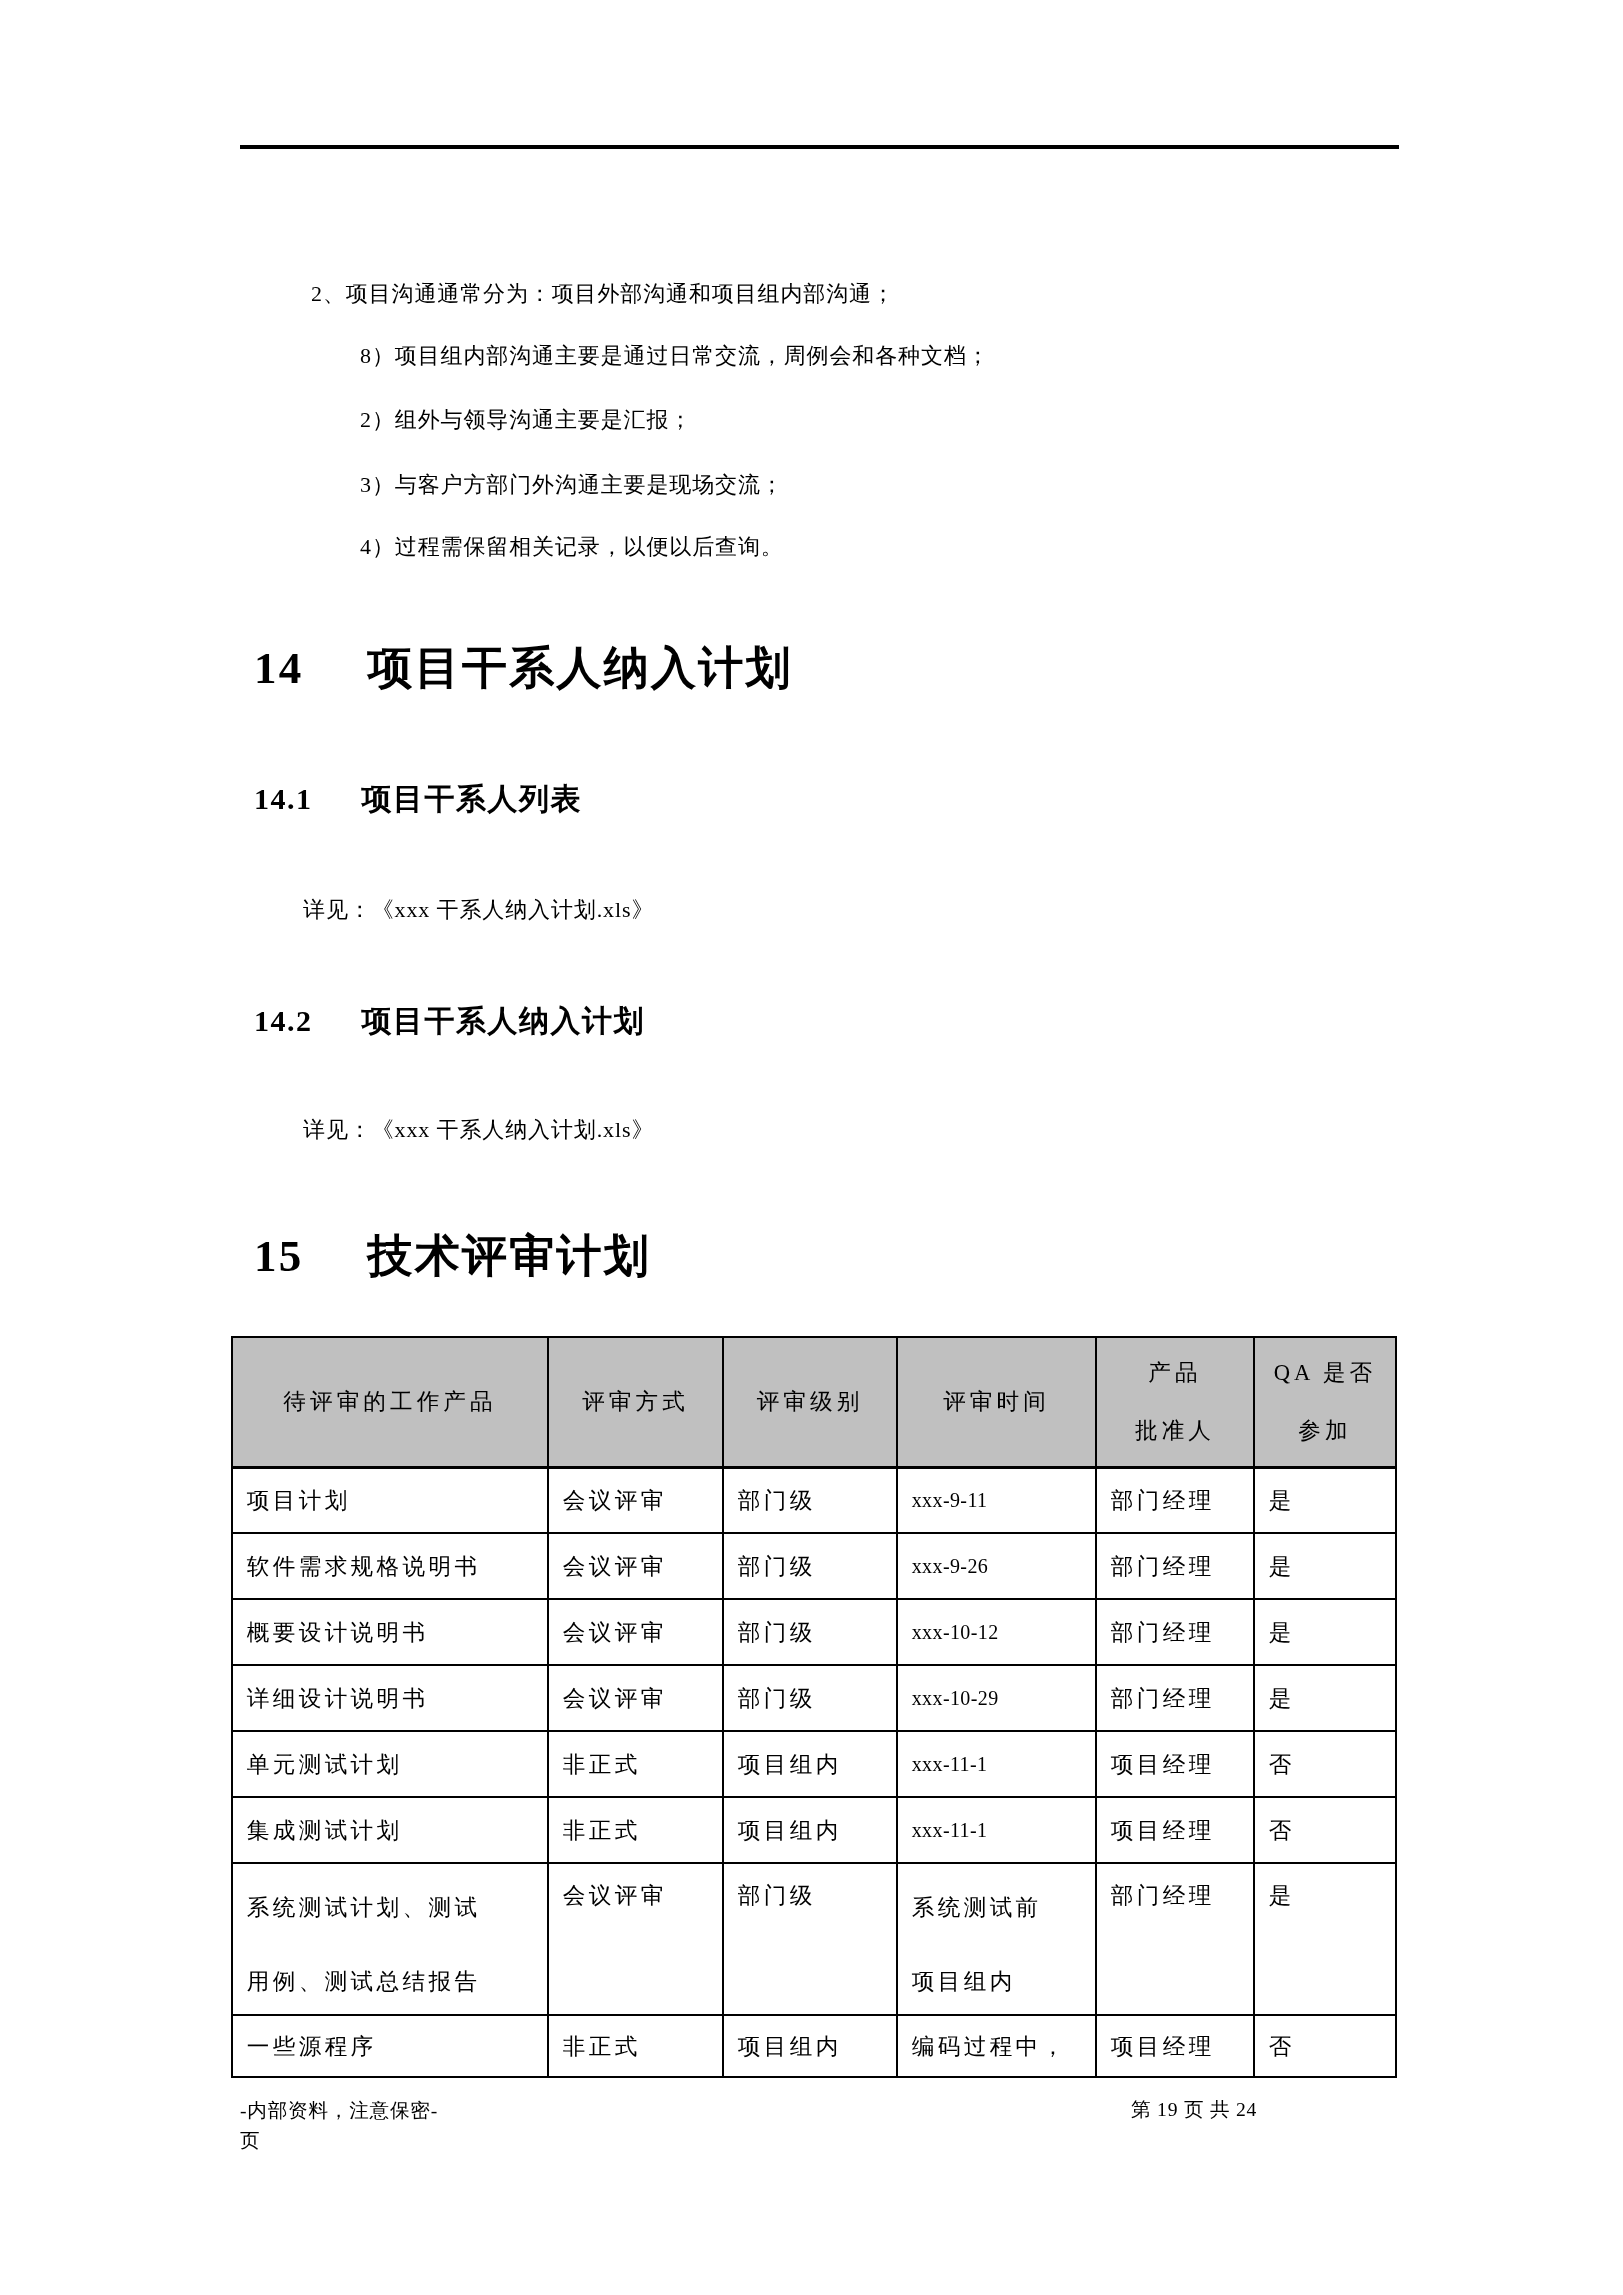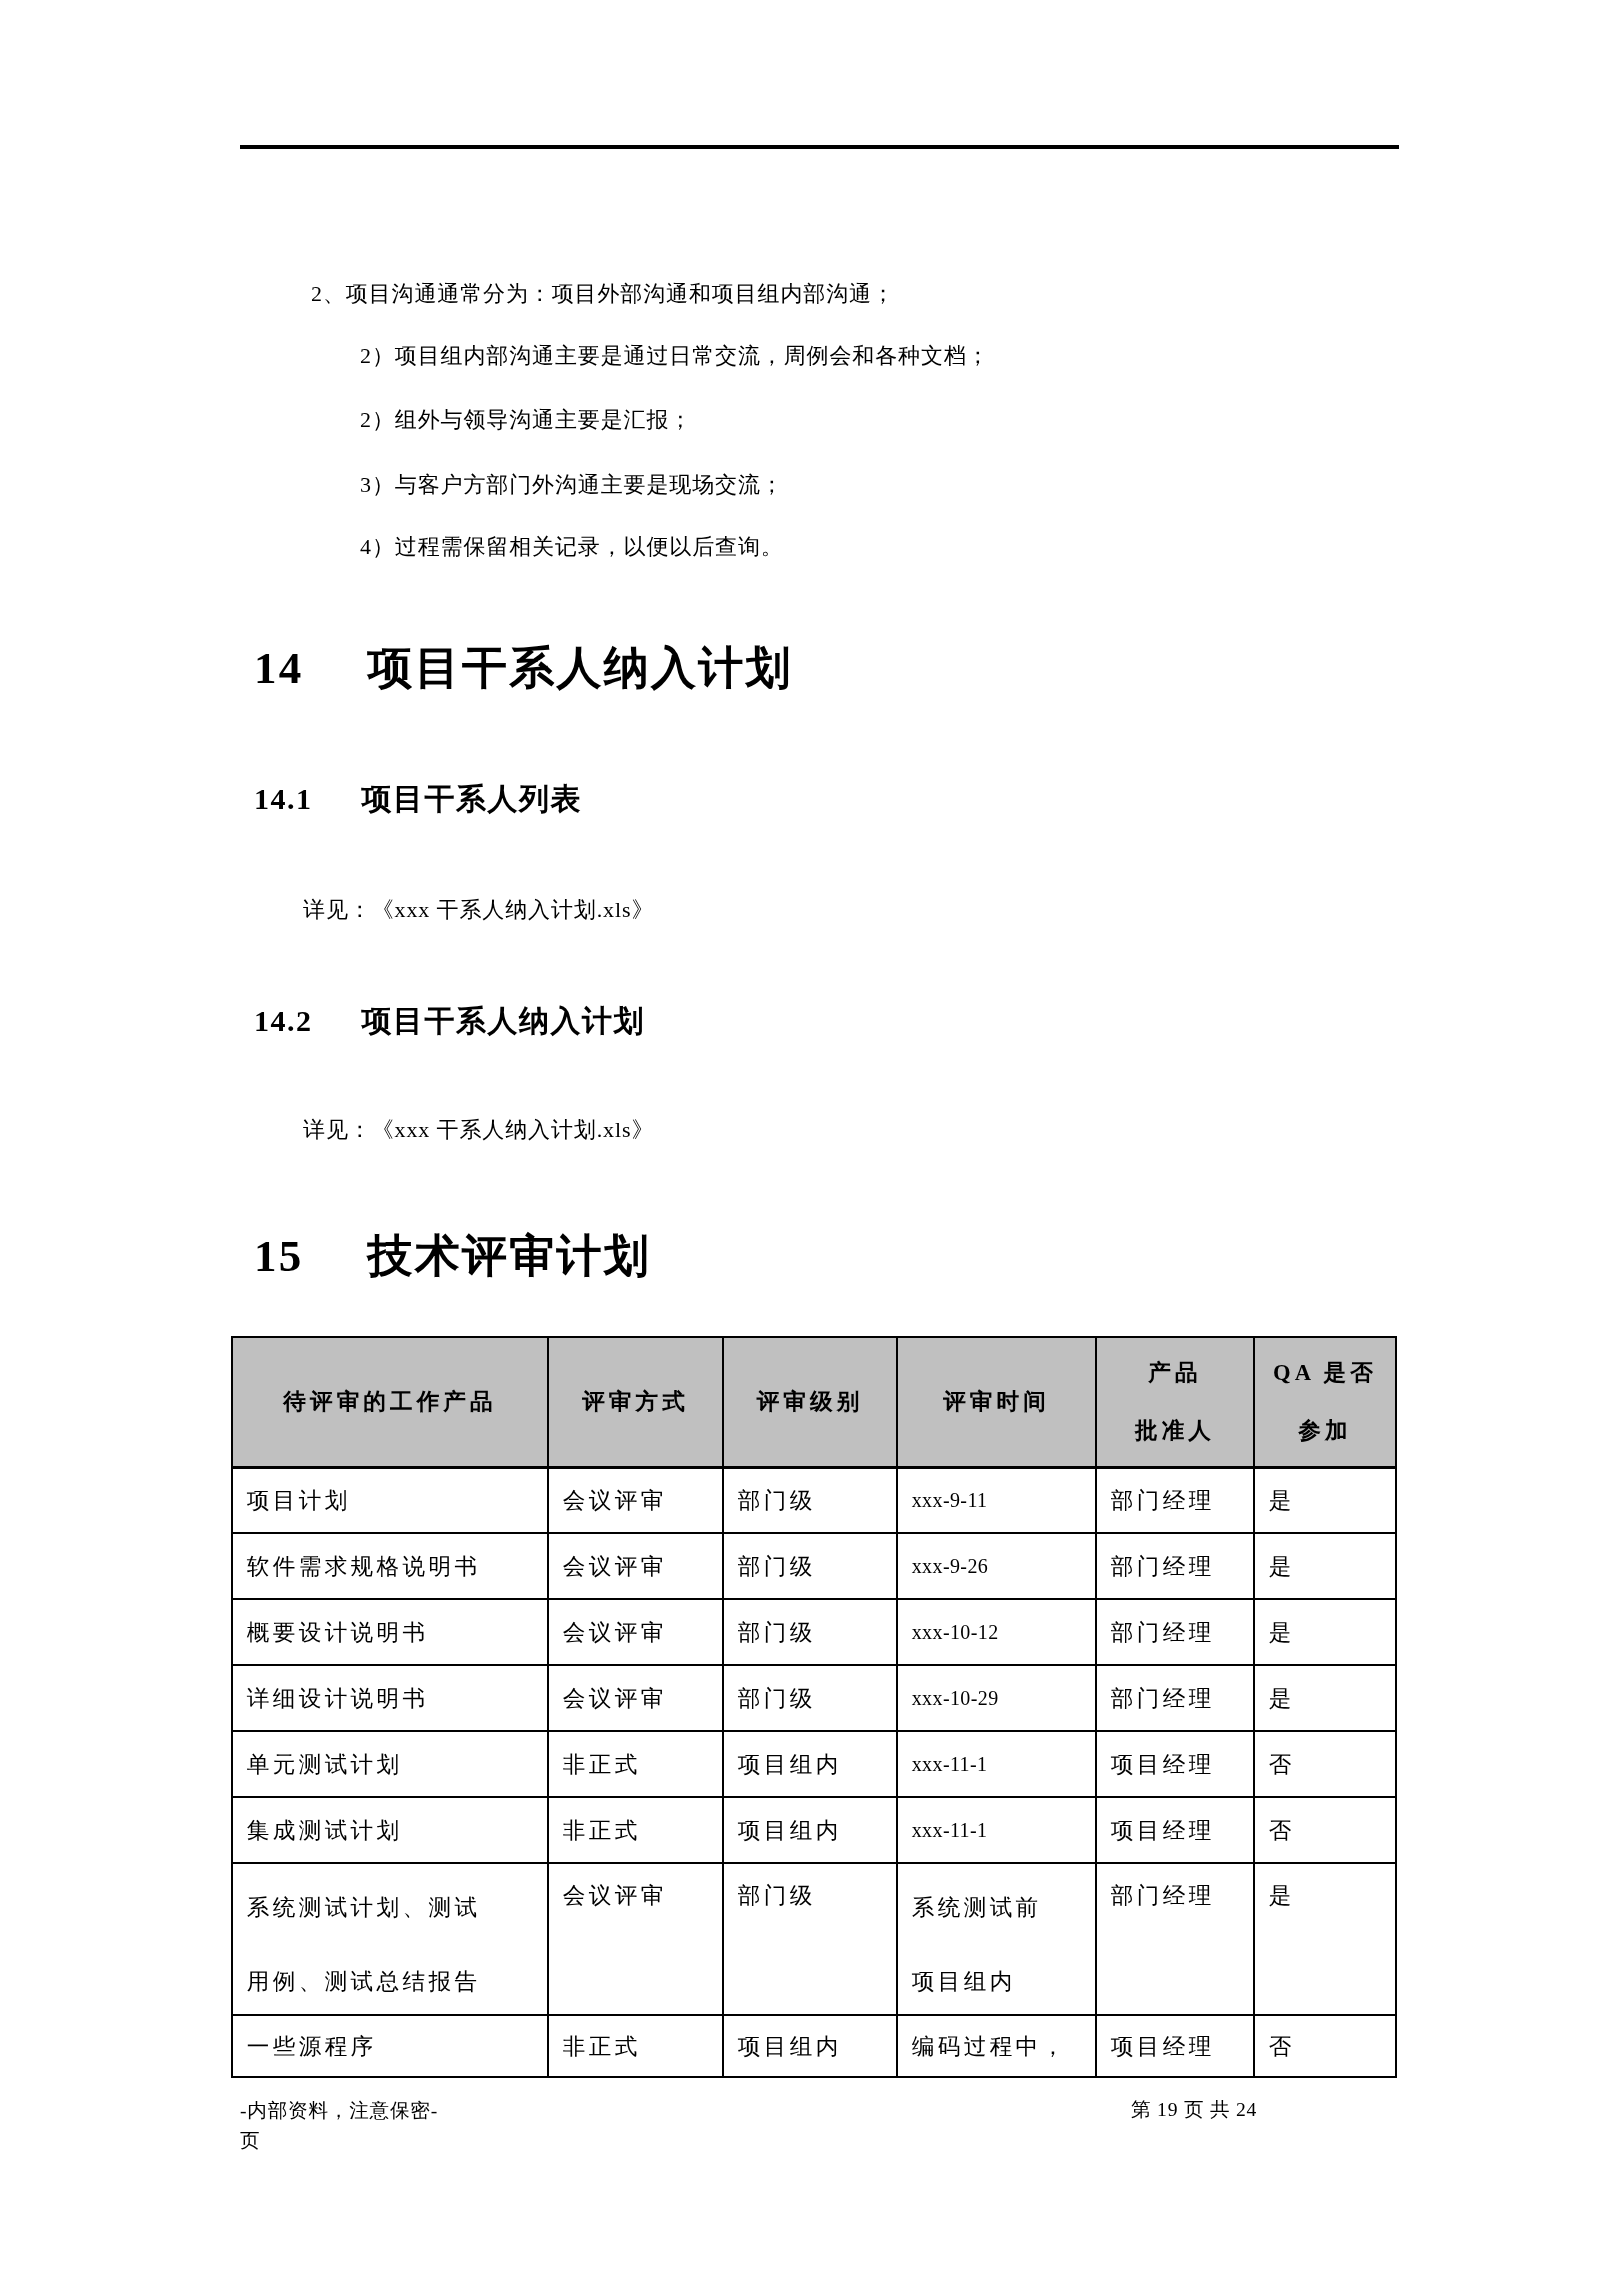--- a/index.html
+++ b/index.html
@@ -26,21 +26,21 @@
     border-collapse:collapse;table-layout:fixed;
     font-size:22.6px;
   }
   .review-table th,.review-table td{
     border-left:2px solid #000;border-right:2px solid #000;
     border-top:2.9px solid #000;border-bottom:2.9px solid #000;
     overflow:hidden;
   }
   .review-table th{
     background:#c0c0c0;
-    font-weight:bold;
+    font-weight:normal;
     letter-spacing:0.18em;
     text-align:center;
     vertical-align:middle;
     border-bottom:3.9px solid #000;
   }
   .hrow{height:130px;}
   .review-table .two{vertical-align:middle;}
   .review-table .two .hl{line-height:58px;}
   .review-table td{
     letter-spacing:0.15em;
@@ -57,21 +57,21 @@
   .footer .fl{line-height:30px;}
 </style>
 </head>
 <body>
 
 <div class="page">
 
   <div class="header-rule"></div>
 
   <div class="para" style="left:311px;top:279px">2、项目沟通通常分为：项目外部沟通和项目组内部沟通；</div>
-  <div class="para" style="left:360px;top:341px">2）项目组内部沟通主要是通过日常交流，周例会和各种文档；</div>
+  <div class="para" style="left:360px;top:341px">8）项目组内部沟通主要是通过日常交流，周例会和各种文档；</div>
   <div class="para" style="left:360px;top:405px">2）组外与领导沟通主要是汇报；</div>
   <div class="para" style="left:360px;top:470px">3）与客户方部门外沟通主要是现场交流；</div>
   <div class="para" style="left:360px;top:532px">4）过程需保留相关记录，以便以后查询。</div>
 
   <div class="h1" style="top:638px"><span>14</span><span class="gap"></span><span>项目干系人纳入计划</span></div>
 
   <div class="h2" style="top:779px"><span>14.1</span><span class="gap"></span><span>项目干系人列表</span></div>
 
   <div class="para" style="left:303px;top:895px">详见：《xxx 干系人纳入计划.xls》</div>
 

